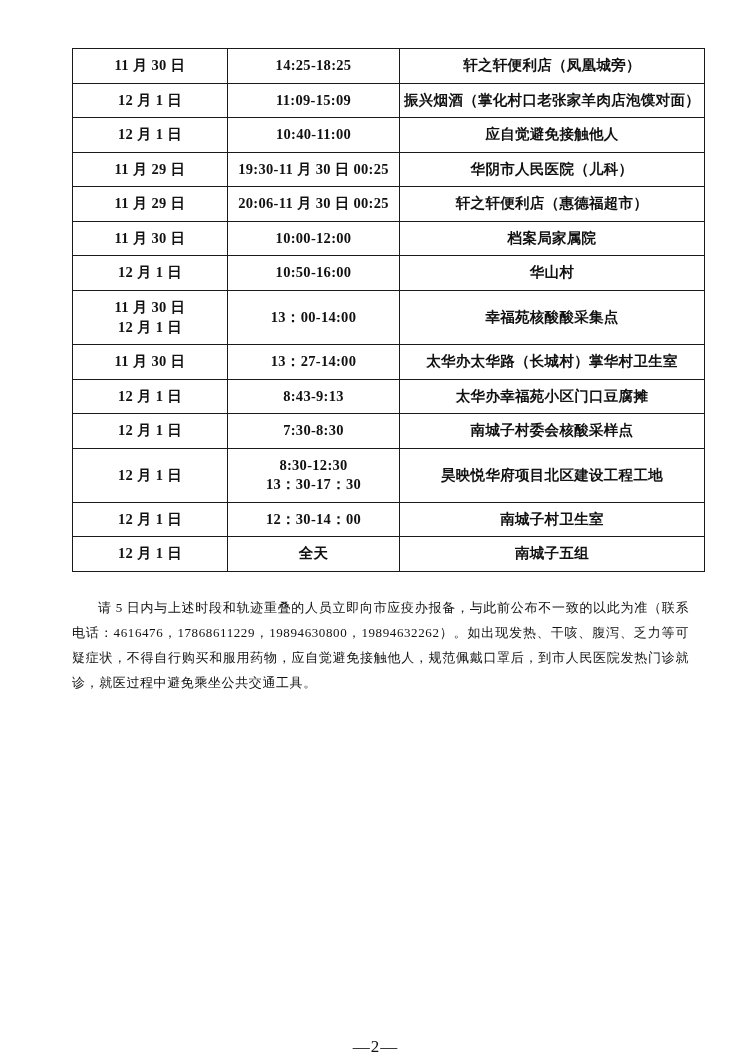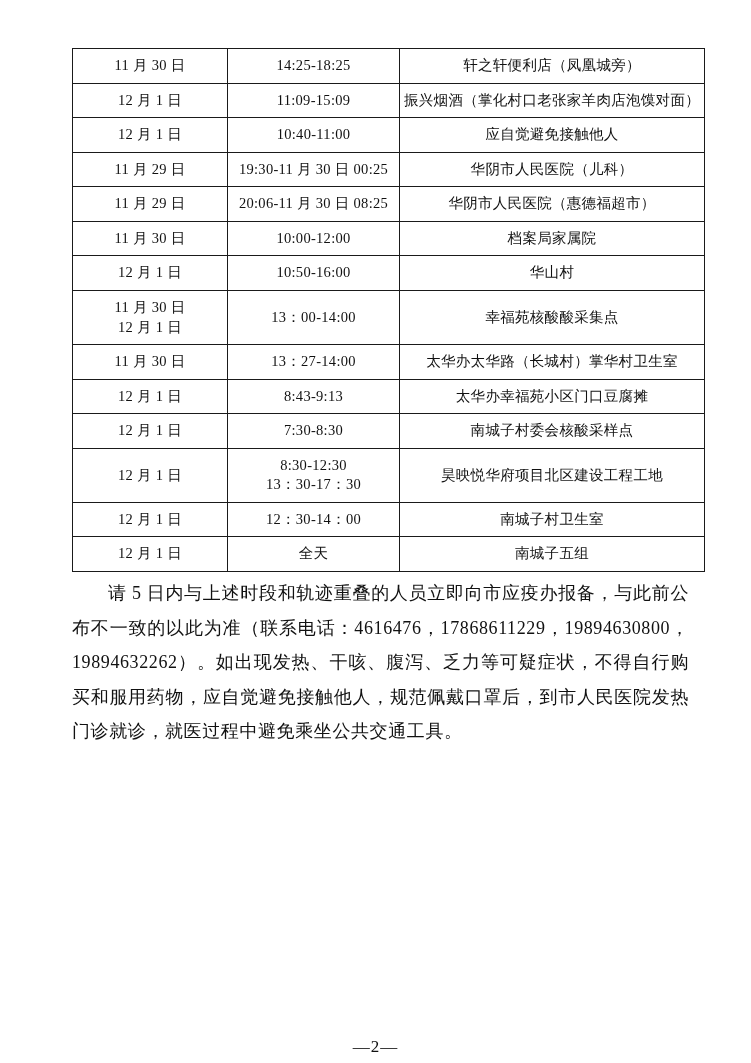--- a/index.html
+++ b/index.html
@@ -31,27 +31,28 @@
   table.trace-table td {
     border: 1px solid #1a1a1a;
     text-align: center;
     vertical-align: middle;
     font-size: 14.5px;
     line-height: 1.35;
     padding: 7px 2px;
     font-family: "Liberation Serif", "DejaVu Serif", serif;
     letter-spacing: 0.3px;
     white-space: pre-line;
+    font-weight: bold;
   }
   table.trace-table td.c0 { width: 150px; }
   table.trace-table td.c1 { width: 167px; }
   table.trace-table td.c2 { width: 300px; }
   .body-text {
-    margin-top: 4px;
-    font-size: 18px;
+    margin-top: 24px;
+    font-size: 13px;
     line-height: 1.92;
     text-align: justify;
     text-justify: inter-ideograph;
     letter-spacing: 0.6px;
   }
   .body-text p {
     margin: 0;
     text-indent: 2em;
   }
   .page-number {
@@ -87,22 +88,22 @@
         <td class="c1">10:40-11:00</td>
         <td class="c2">应自觉避免接触他人</td>
       </tr>
       <tr>
         <td class="c0">11 月 29 日</td>
         <td class="c1">19:30-11 月 30 日 00:25</td>
         <td class="c2">华阴市人民医院（儿科）</td>
       </tr>
       <tr>
         <td class="c0">11 月 29 日</td>
-        <td class="c1">20:06-11 月 30 日 08:25</td>
-        <td class="c2">华阴市人民医院（惠德福超市）</td>
+        <td class="c1">20:06-11 月 30 日 00:25</td>
+        <td class="c2">轩之轩便利店（惠德福超市）</td>
       </tr>
       <tr>
         <td class="c0">11 月 30 日</td>
         <td class="c1">10:00-12:00</td>
         <td class="c2">档案局家属院</td>
       </tr>
       <tr>
         <td class="c0">12 月 1 日</td>
         <td class="c1">10:50-16:00</td>
         <td class="c2">华山村</td>

